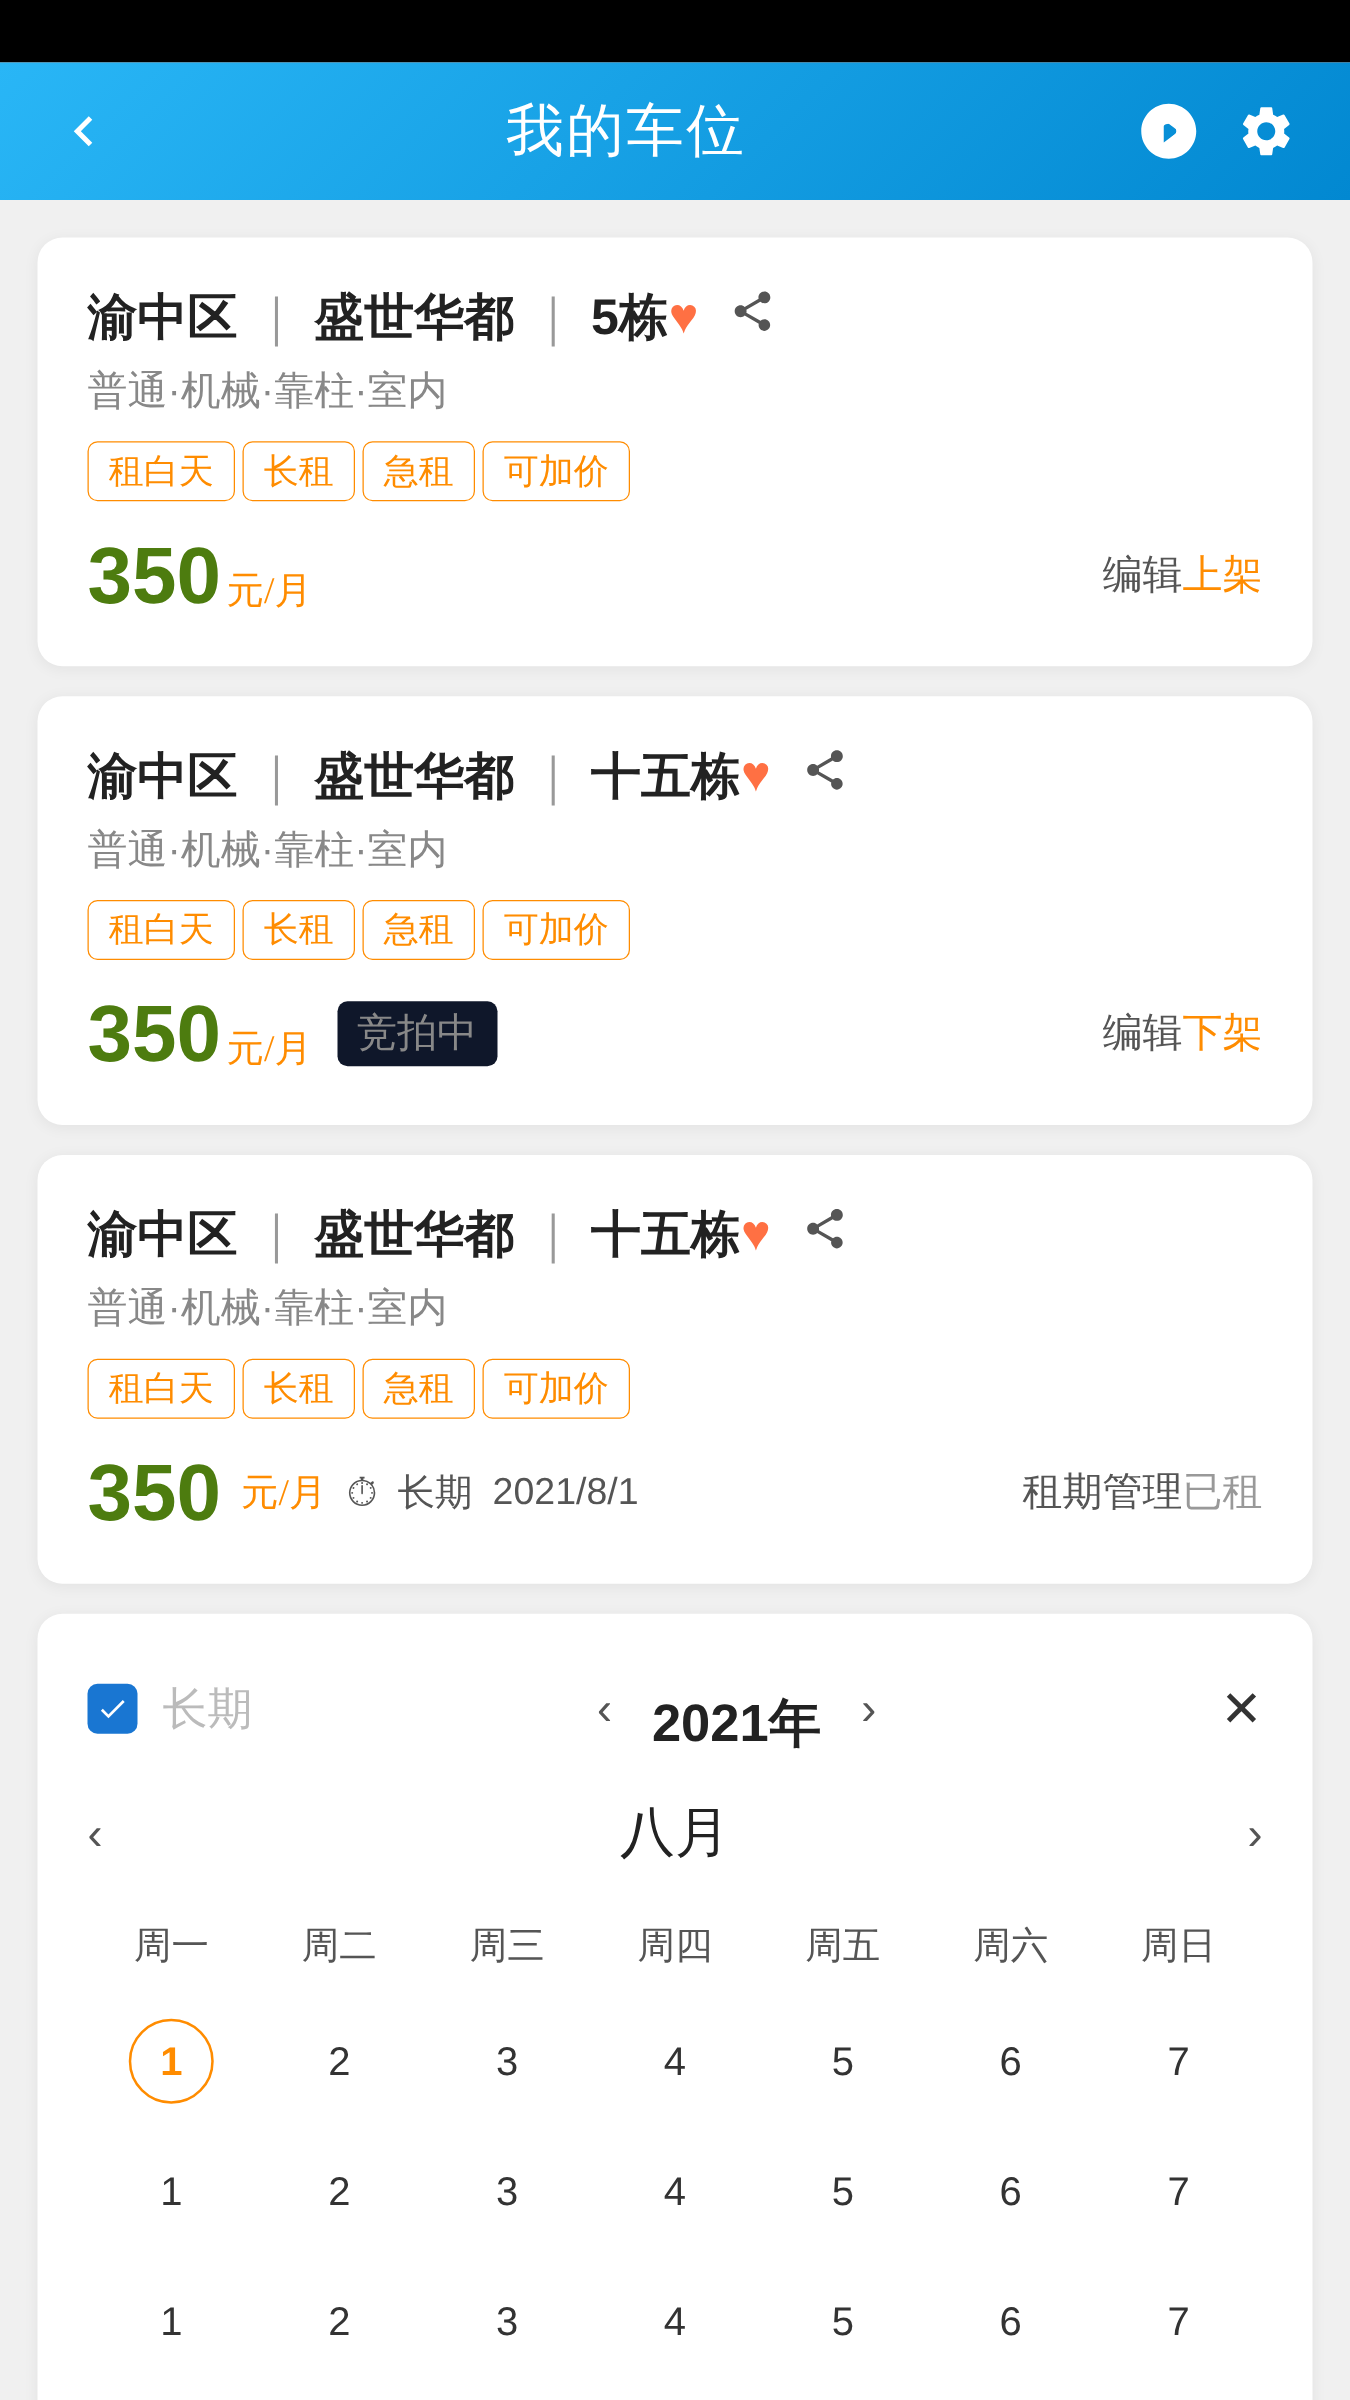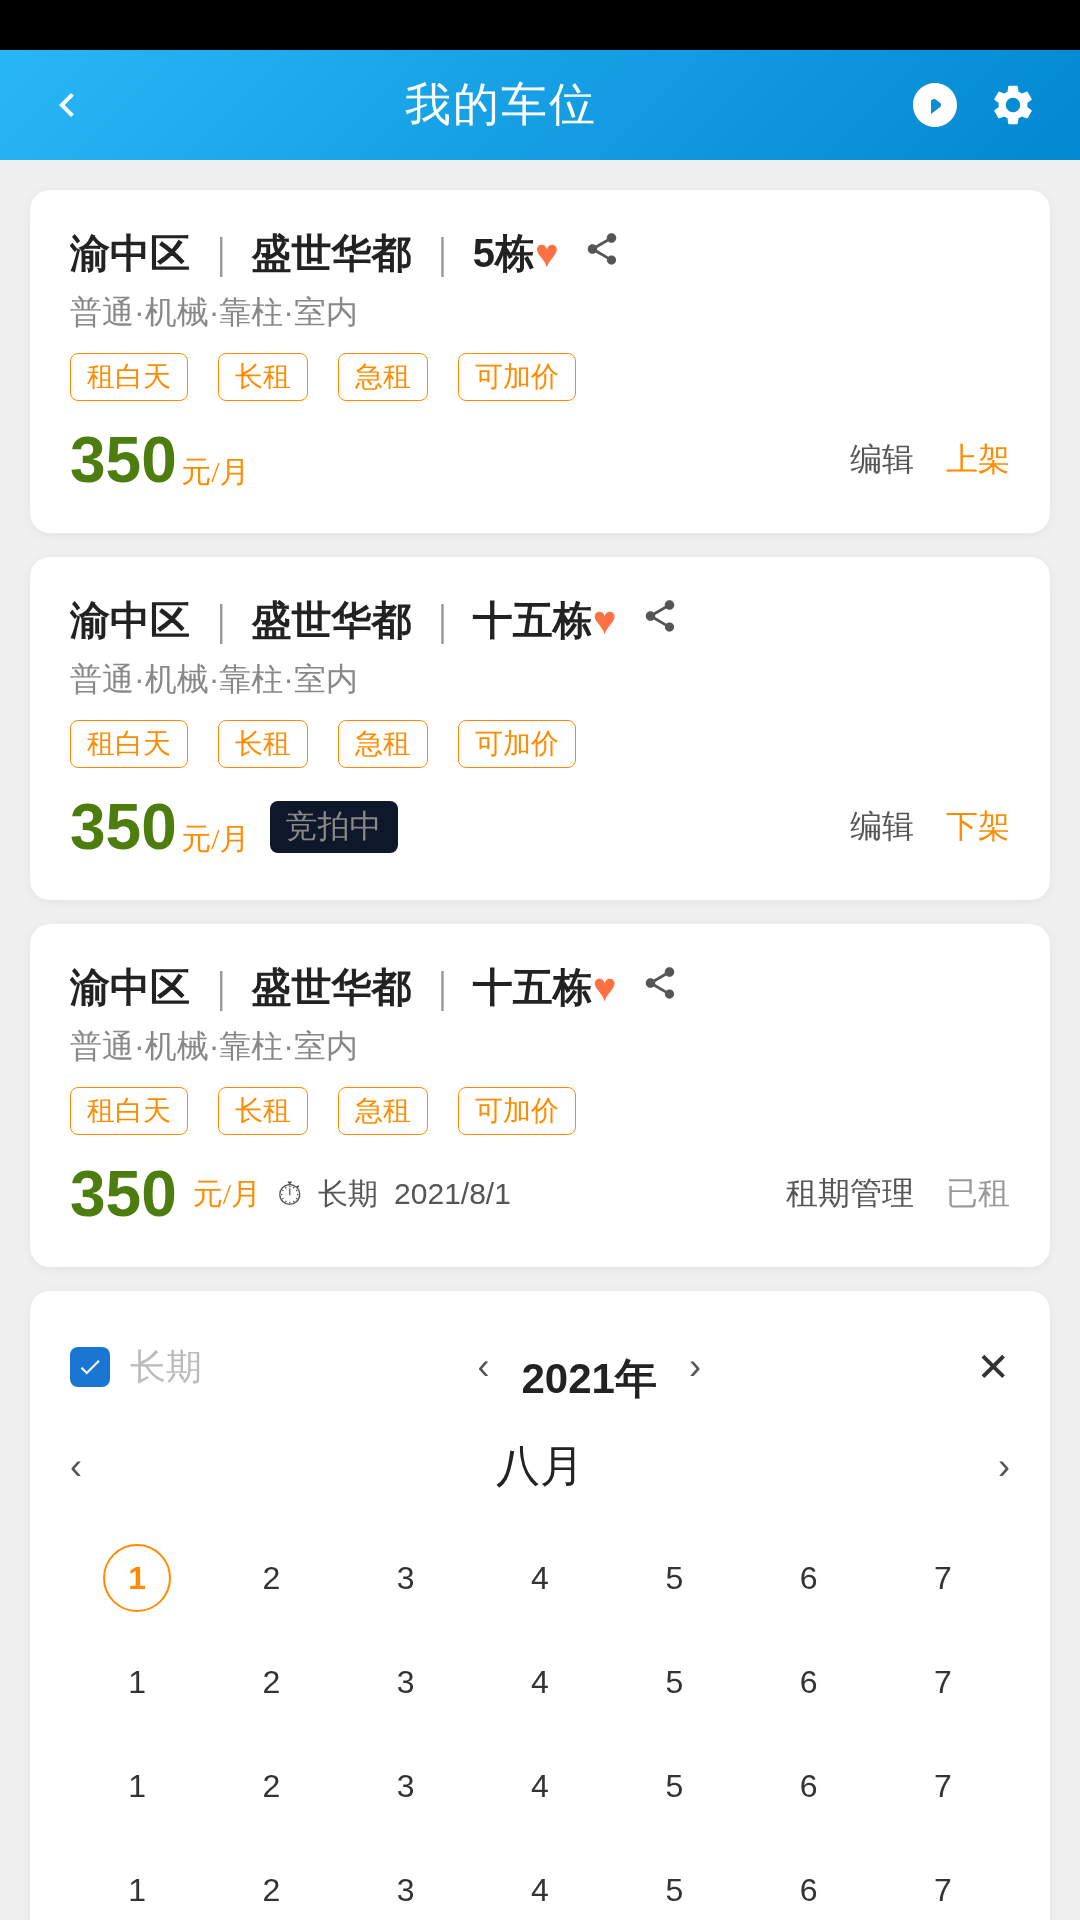--- a/index.html
+++ b/index.html
@@ -93,21 +93,21 @@
     .heart-icon { color: #ff7043; font-size: 40px; }
     .share-icon { color: #555; font-size: 38px; }
 
     .card-desc {
       font-size: 32px;
       color: #888;
       margin-bottom: 18px;
     }
     .tags {
       display: flex;
-      gap: 30px;
+      gap: 6px;
       margin-bottom: 22px;
     }
     .tag {
       font-size: 28px;
       color: #ff8c00;
       border: 1.5px solid #ff8c00;
       border-radius: 8px;
       padding: 4px 16px;
     }
     .card-footer {
@@ -122,21 +122,20 @@
     }
     .price-unit {
       font-size: 30px;
       font-weight: 400;
       color: #ff8c00;
       font-family: Liberation Serif, serif;
     }
     .card-actions {
       display: flex;
       align-items: center;
-      gap: 32px;
     }
     .action-edit {
       font-size: 32px;
       color: #555;
     }
     .action-status {
       font-size: 32px;
     }
     .action-status.orange { color: #ff8c00; }
     .action-status.gray { color: #999; }
@@ -448,20 +447,29 @@
       <span class="close-btn">✕</span>
     </div>
 
     <div class="month-row">
       <span class="month-nav">‹</span>
       <span class="month-text">八月</span>
       <span class="month-nav">›</span>
     </div>
 
     <div class="calendar-grid">
+      <div class="cal-week-header">
+        <div class="cal-week-day">周一</div>
+        <div class="cal-week-day">周二</div>
+        <div class="cal-week-day">周三</div>
+        <div class="cal-week-day">周四</div>
+        <div class="cal-week-day">周五</div>
+        <div class="cal-week-day">周六</div>
+        <div class="cal-week-day">周日</div>
+      </div>
       <div class="cal-body">
 
         <div class="cal-cell selected">
             <div class="cell-inner" style="border:2.5px solid #ff8c00;color:#ff8c00;font-weight:700;">1</div>
           </div>
         <div class="cal-cell">
             <div class="cell-inner">2</div>
           </div>
         <div class="cal-cell">
             <div class="cell-inner">3</div>

